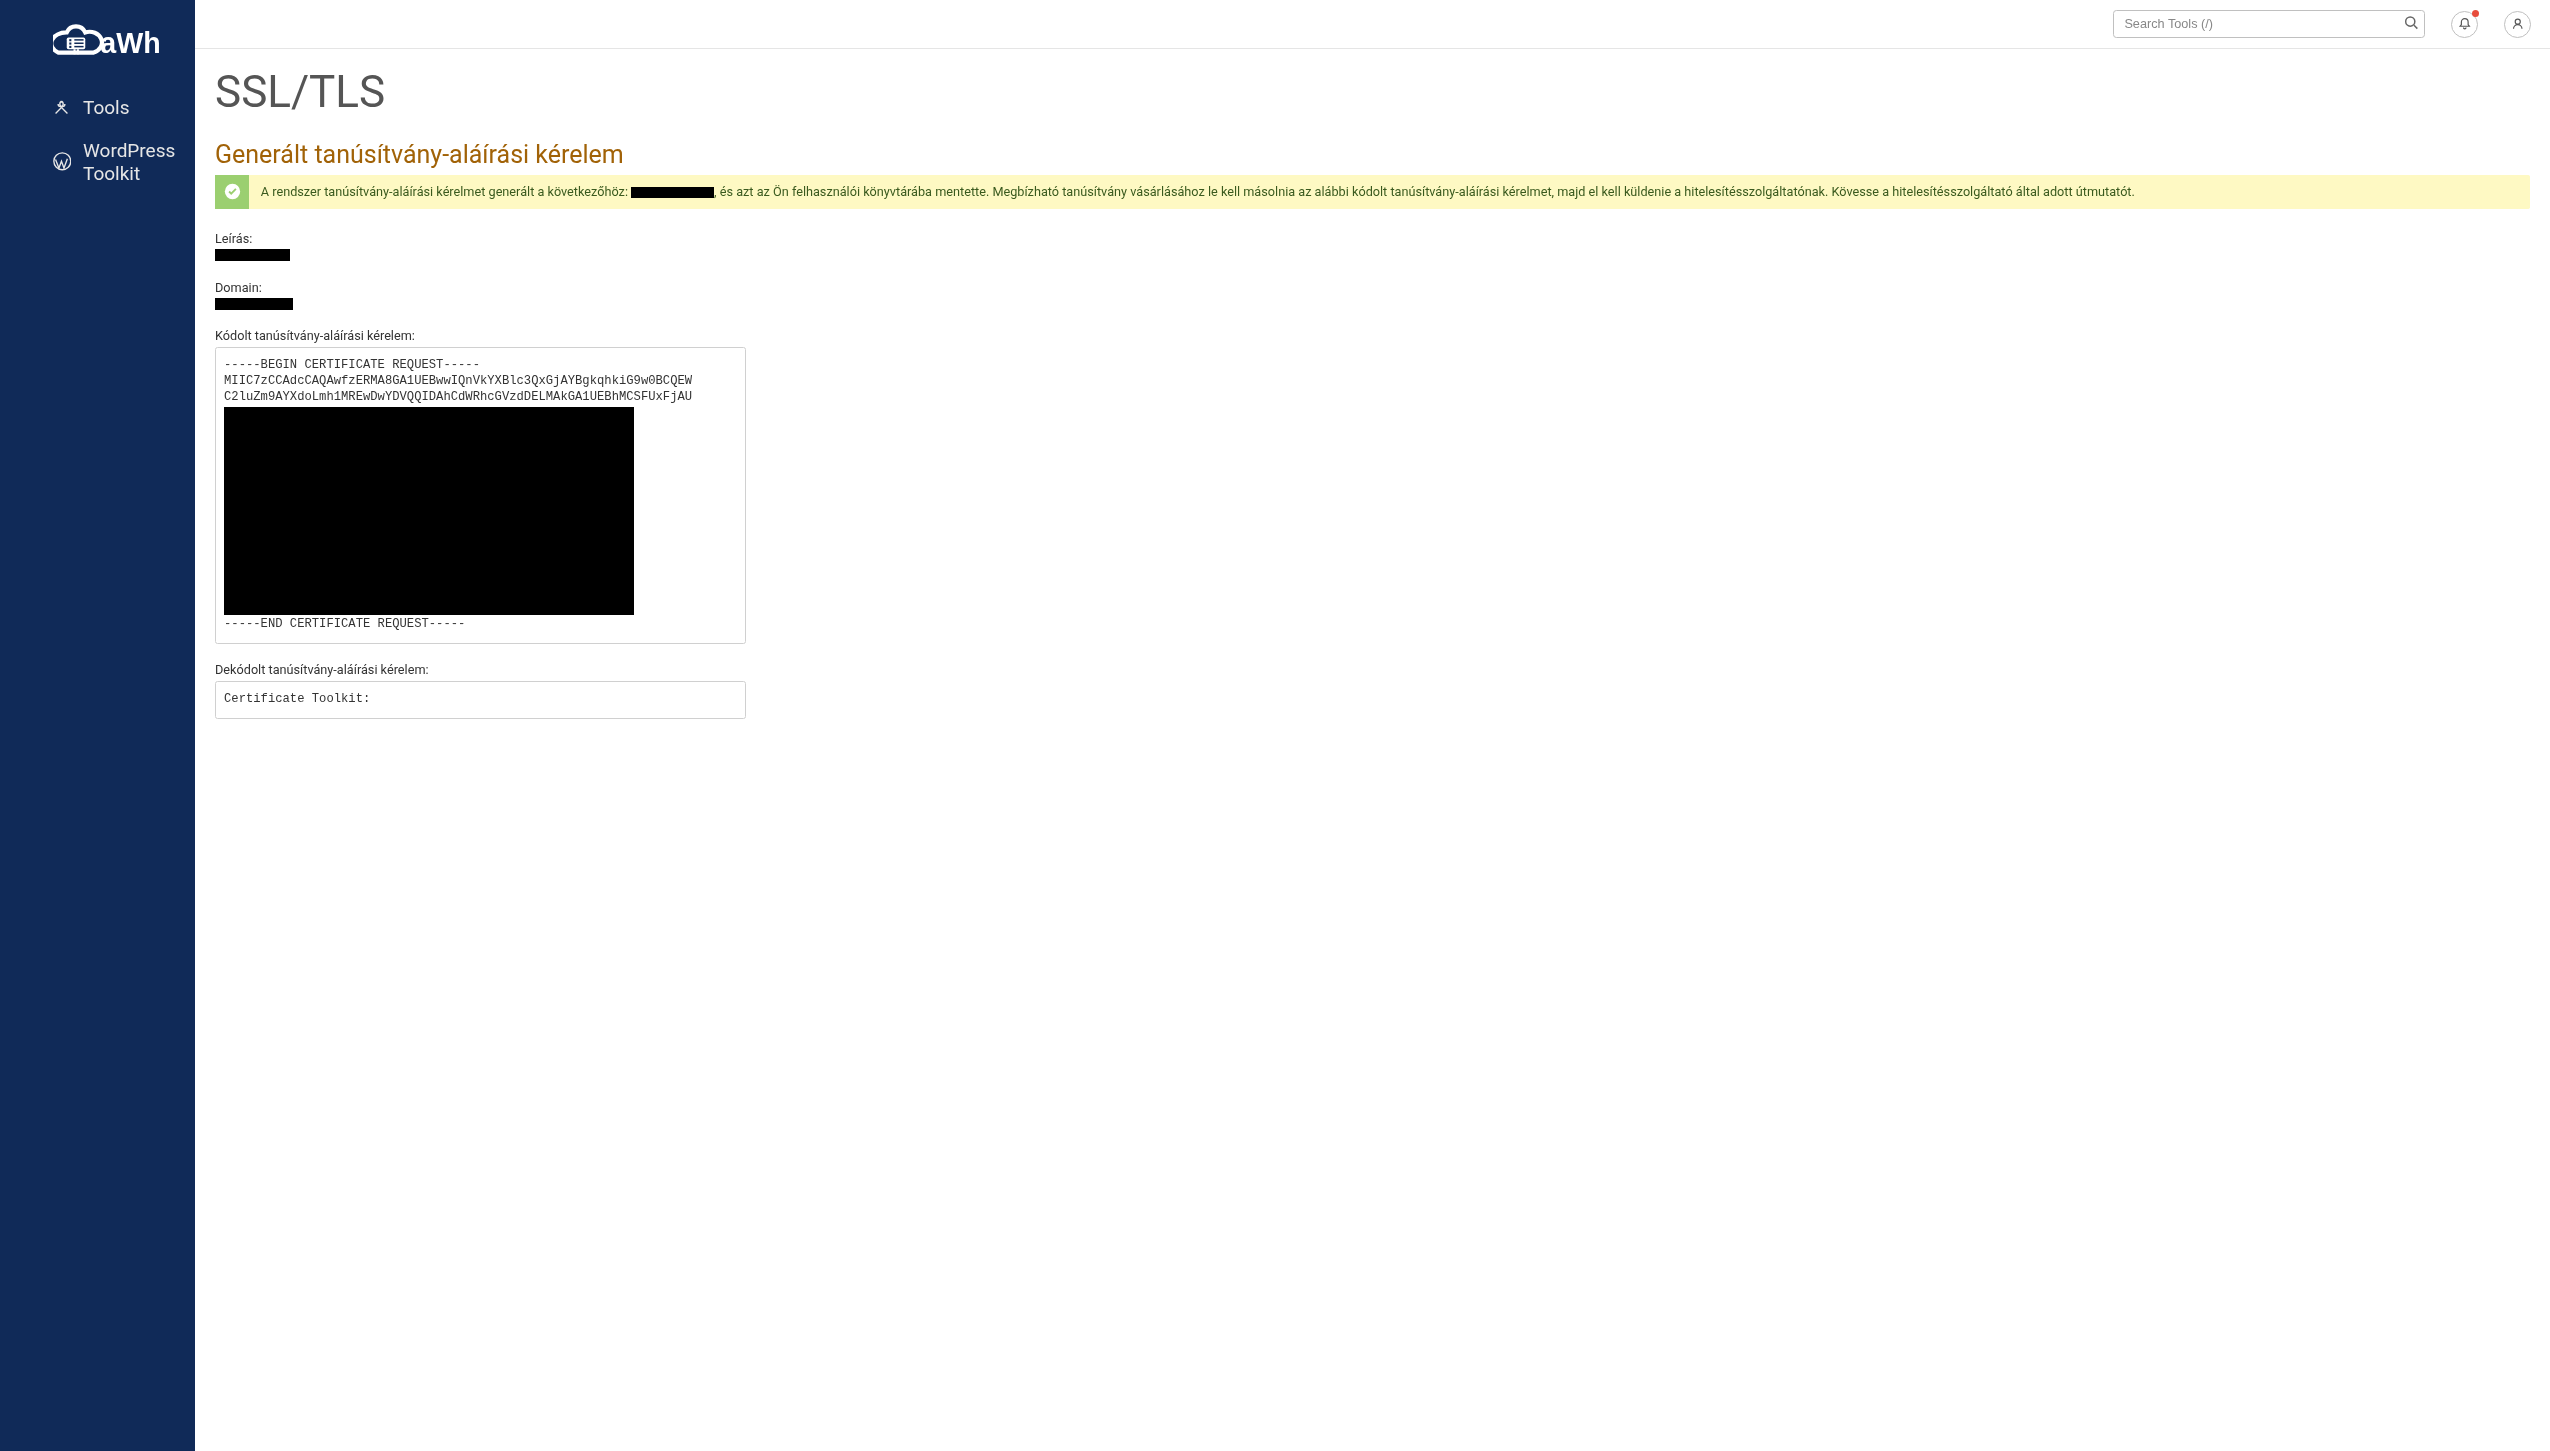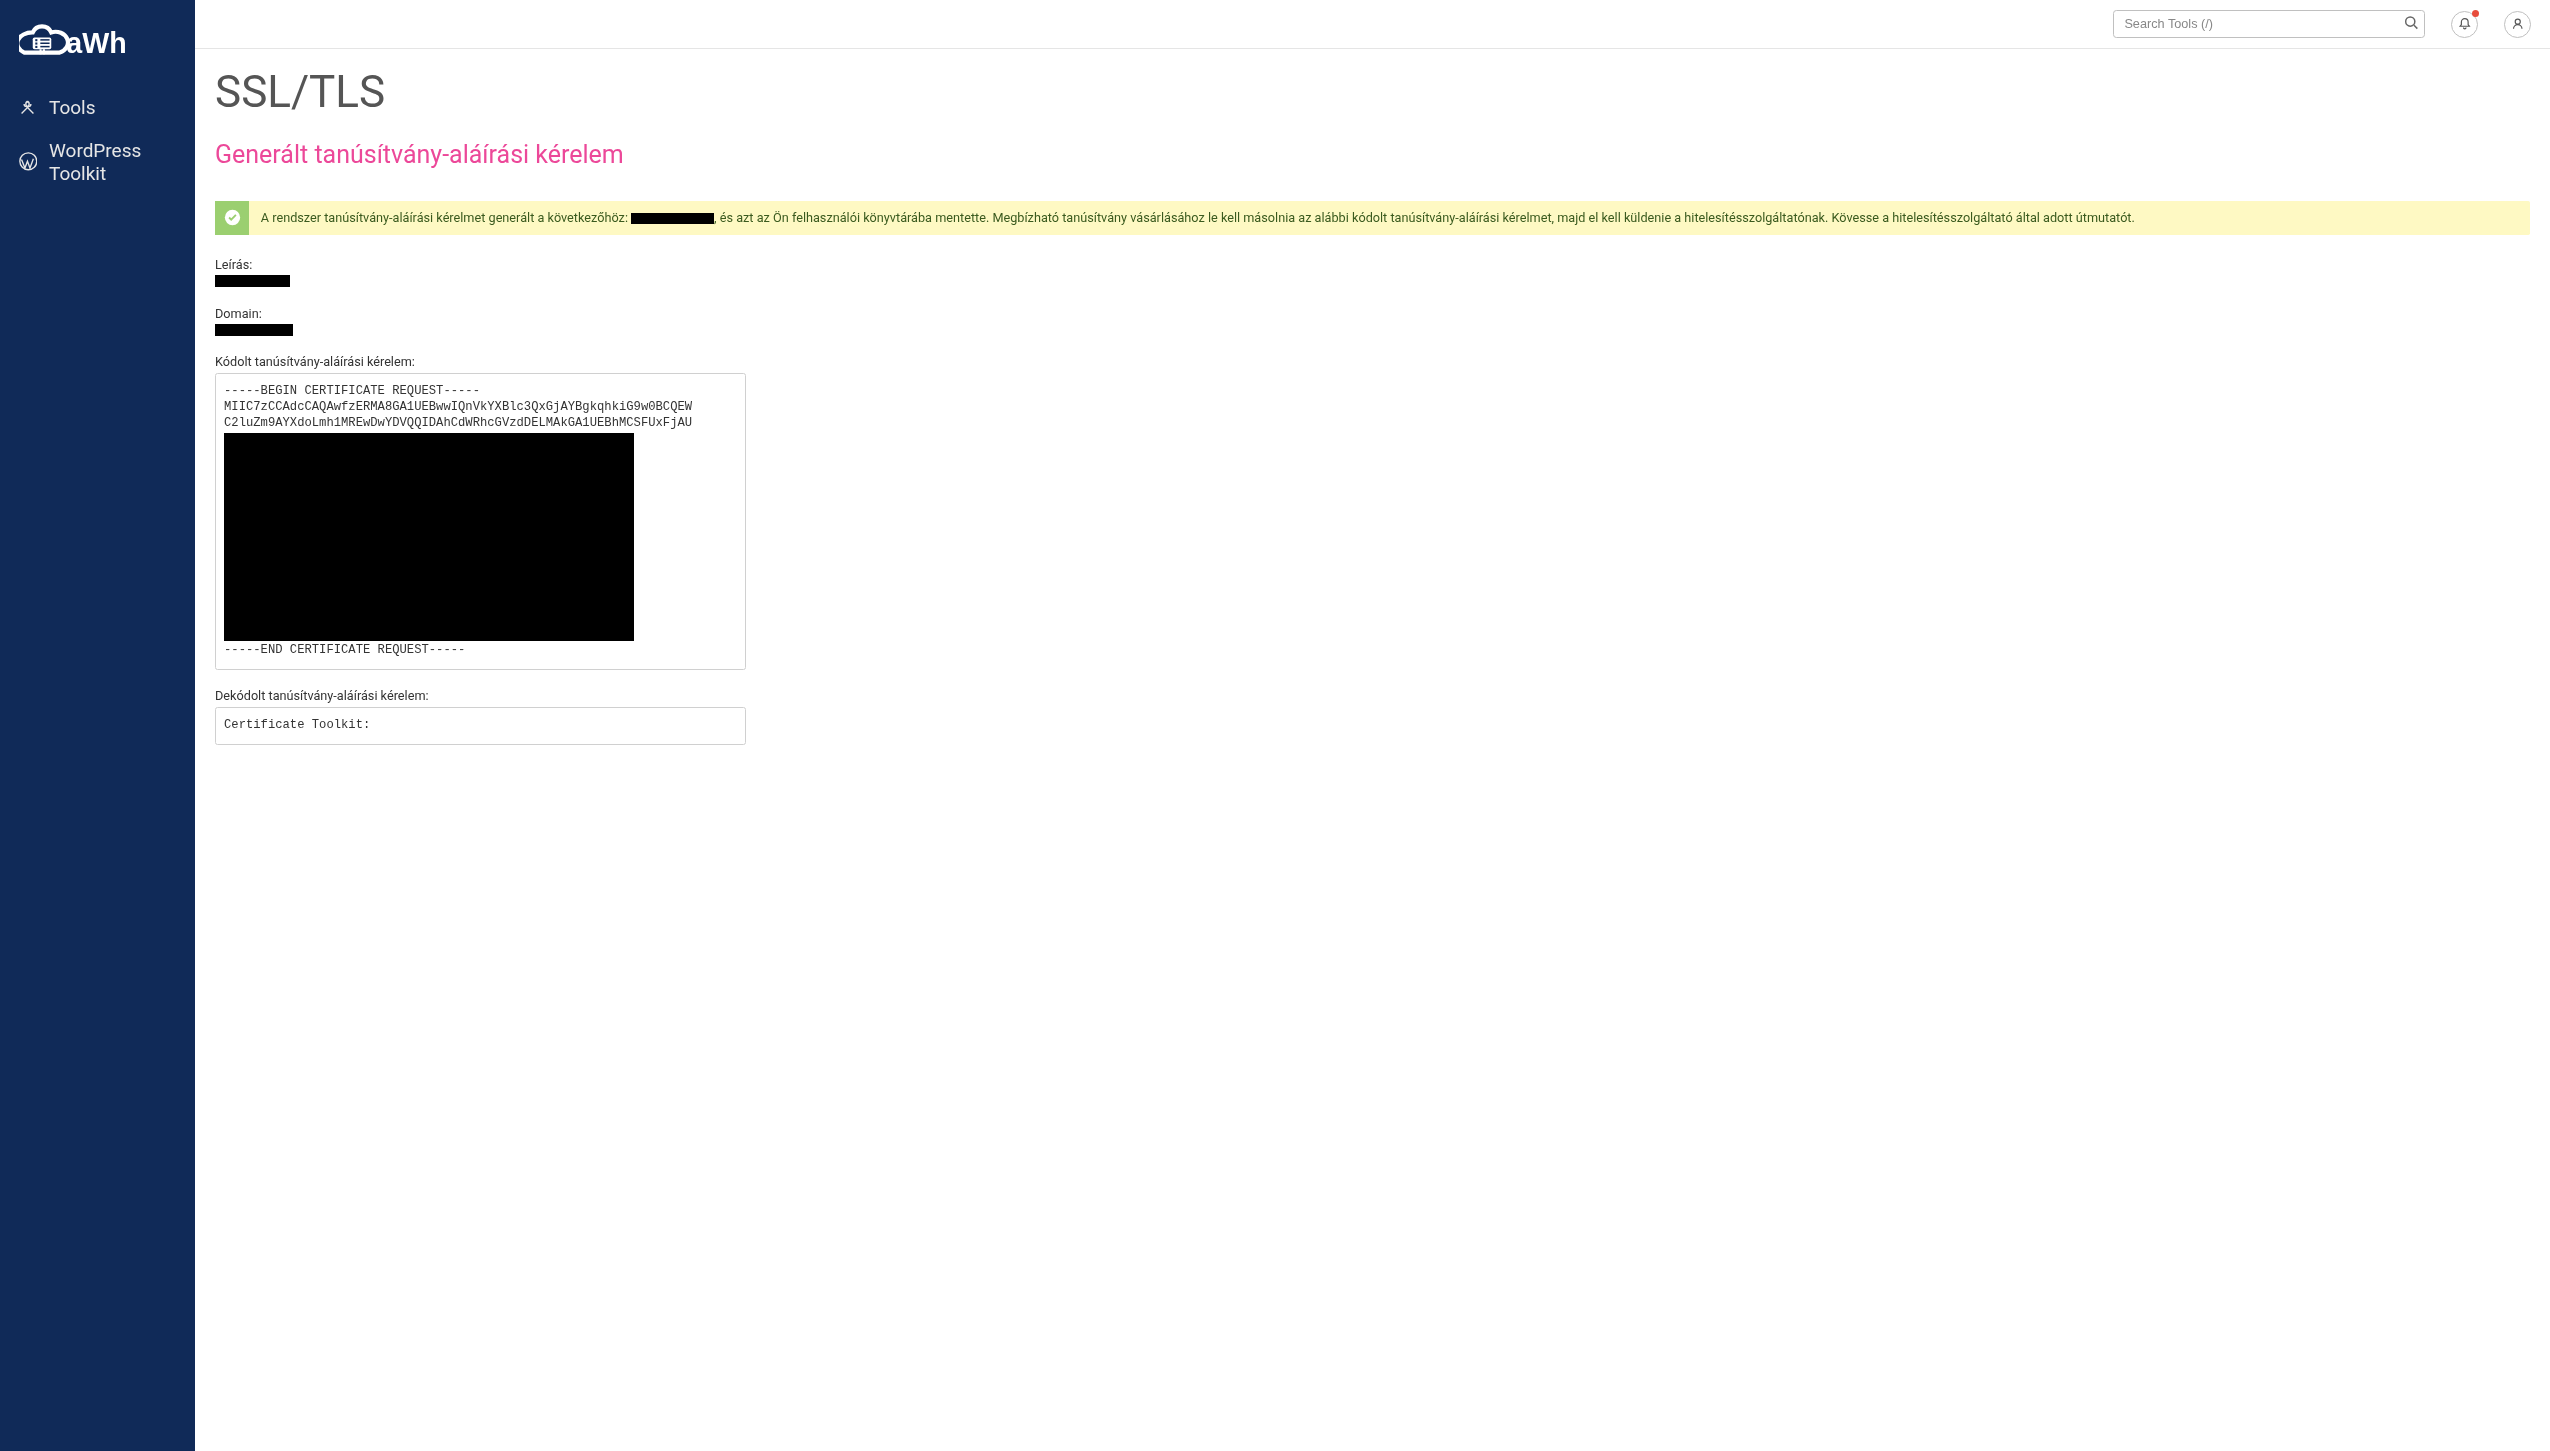--- a/index.html
+++ b/index.html
@@ -10,20 +10,21 @@
     display: flex;
     min-height: 100vh;
   }
   .sidebar {
     width: 195px;
     background: #102a58;
     color: #fff;
     flex-shrink: 0;
     display: flex;
     flex-direction: column;
+    padding-left: 34px;
   }
   .logo {
     padding: 23.6px 18.6px 25px 18.6px;
   }
   .logo svg { display: block; }
   .nav { list-style: none; }
   .nav-item {
     display: flex;
     align-items: center;
     padding: 10px 18.6px;
@@ -96,22 +97,22 @@
   }
   h1 {
     font-size: 44px;
     font-weight: 400;
     color: #555;
     margin-bottom: 22px;
   }
   h2 {
     font-size: 25px;
     font-weight: 400;
-    color: #ec4899;
-    margin-bottom: 32px;
+    color: #a16207;
+    margin-bottom: 6px;
   }
   .alert {
     display: flex;
     background: #fef9c3;
     margin-bottom: 22px;
     border-radius: 1.7px;
   }
   .alert-icon {
     width: 34px;
     background: #9bcf70;

